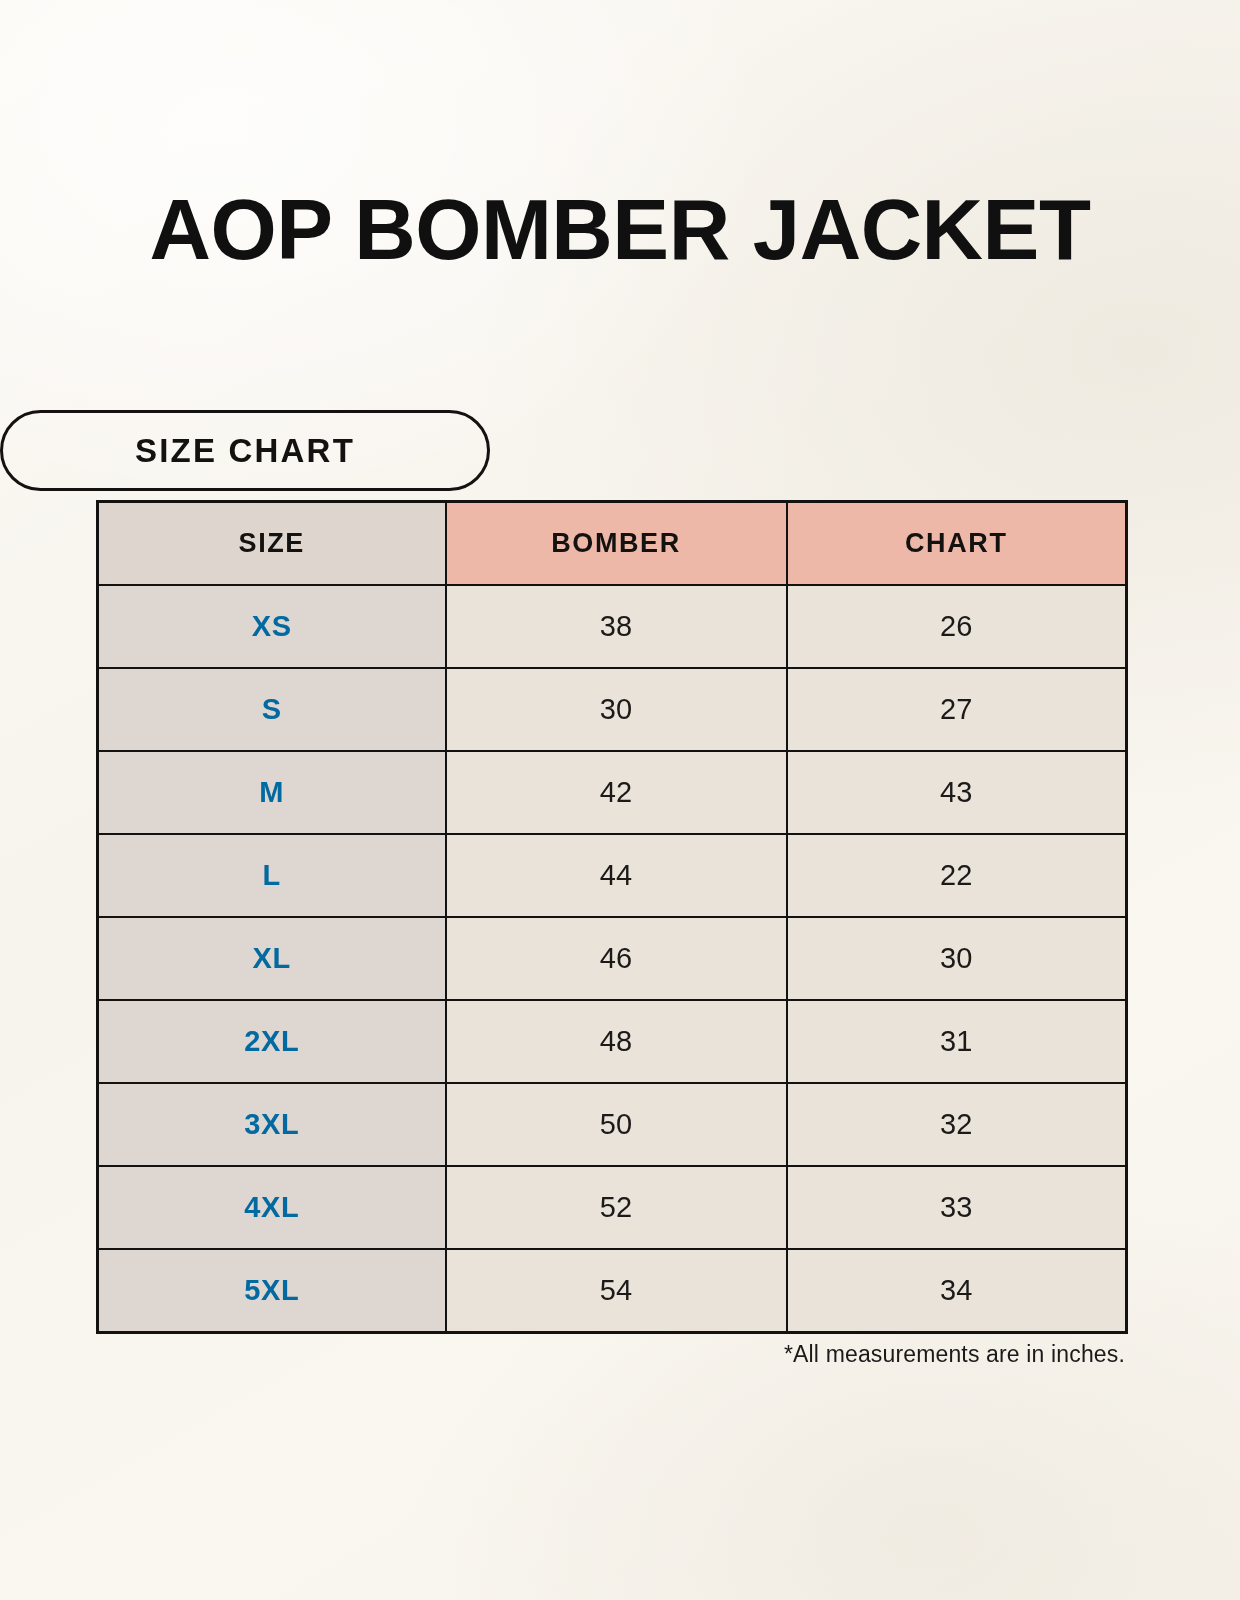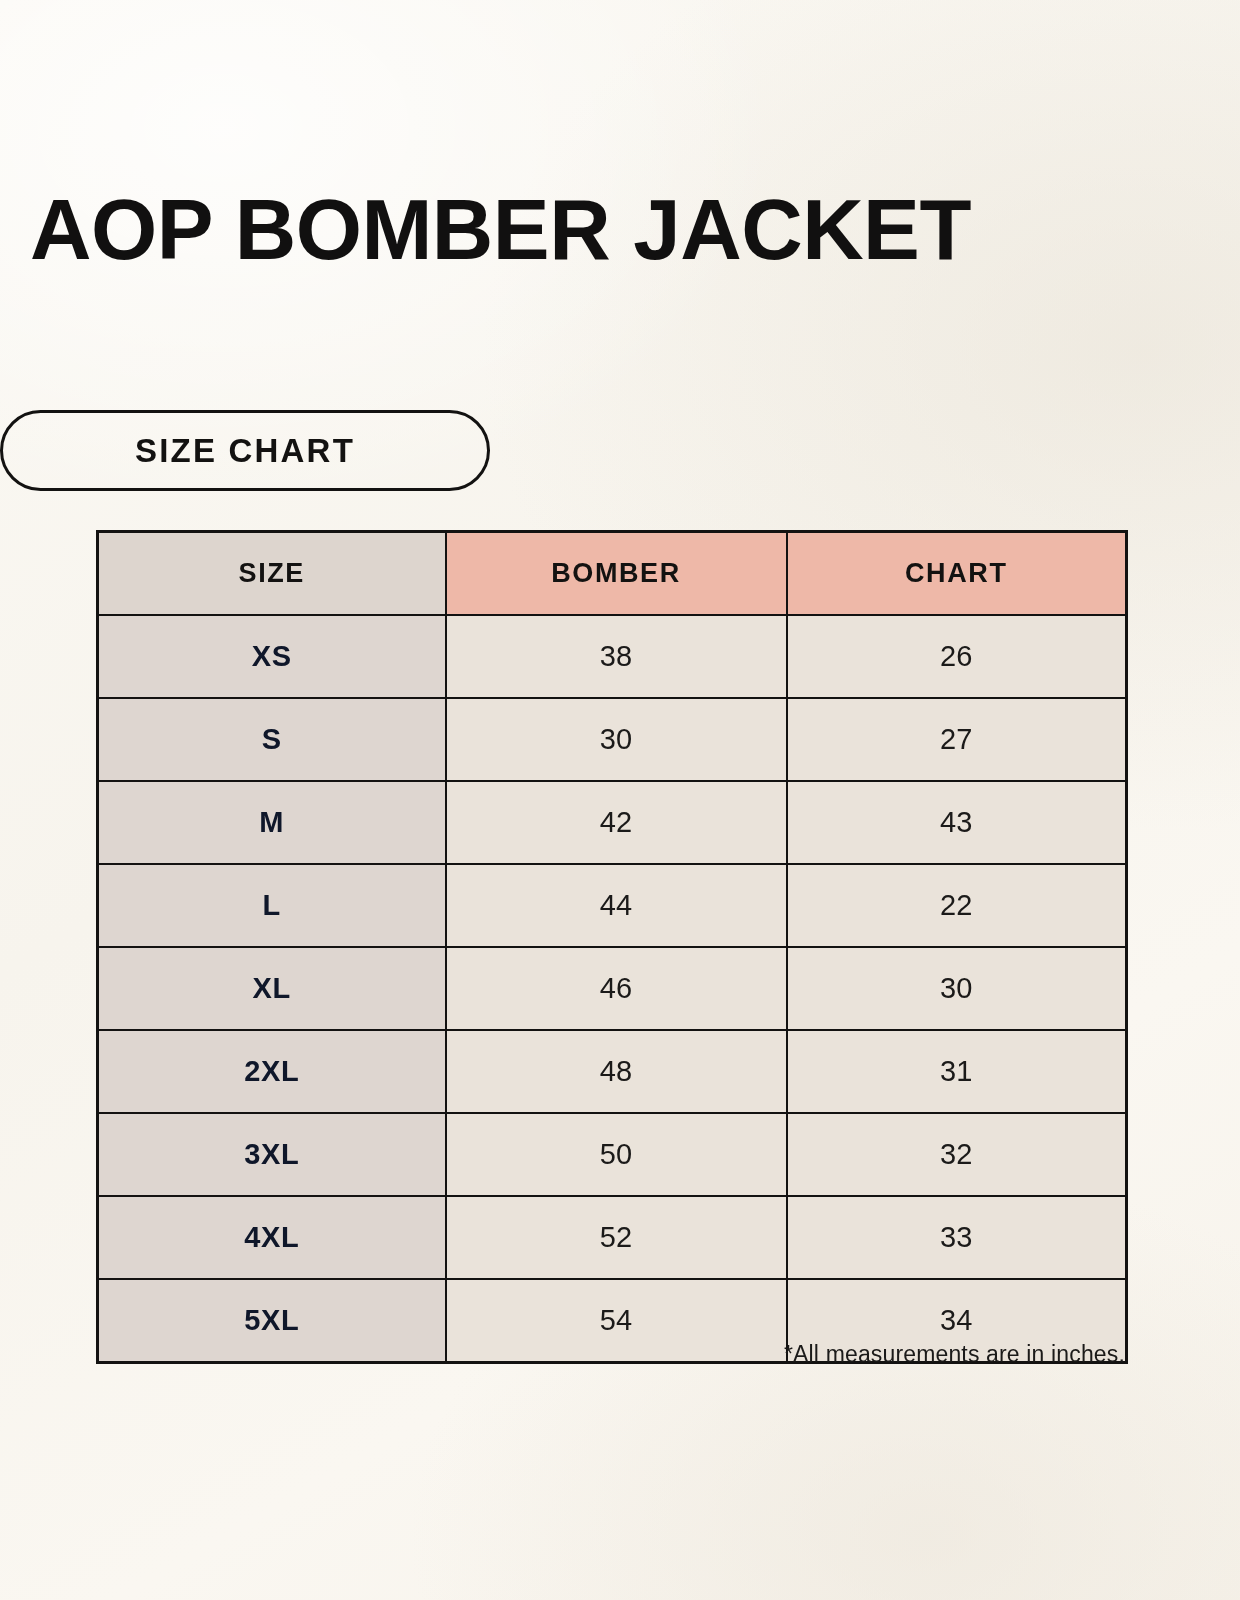--- a/index.html
+++ b/index.html
@@ -35,22 +35,21 @@
     height: 1600px;
     box-sizing: border-box;
   }
 
   
   .title-block {
     position: absolute;
     left: 0;
     right: 0;
     top: 188px;
-    text-align: left;
-    padding-left: 24px;
+    text-align: center;
   }
   .title {
     margin: 0;
     font-family: "Liberation Sans", sans-serif;
     font-weight: bold;
     font-size: 86px;
     line-height: 0.96;
     letter-spacing: -0.5px;
     color: #111010;
     transform: scaleX(0.99);
@@ -80,21 +79,21 @@
     font-size: 33px;
     font-weight: bold;
     letter-spacing: 2.2px;
     color: #131211;
   }
 
   
   .table-wrap {
     position: absolute;
     left: 96px;
-    top: 530px;
+    top: 500px;
     width: 1029px;
   }
   table.size-table {
     border-collapse: collapse;
     width: 1029px;
     table-layout: fixed;
     border: 3px solid #131211;
   }
   table.size-table col.c-size   { width: 348px; }
   table.size-table col.c-chest  { width: 341px; }
@@ -121,21 +120,21 @@
     background: #eeb8a8;
     color: #131211;
     font-size: 27px;
     font-weight: bold;
     letter-spacing: 1.6px;
     height: 88px;
   }
 
   td.size-cell {
     background: #ded6d0;
-    color: #0f172a;
+    color: #0369a1;
     font-size: 29px;
     font-weight: bold;
     letter-spacing: 0.6px;
   }
   td.value-cell {
     background: #eae3da;
     color: #1b1a19;
     font-size: 29px;
     font-weight: normal;
   }

